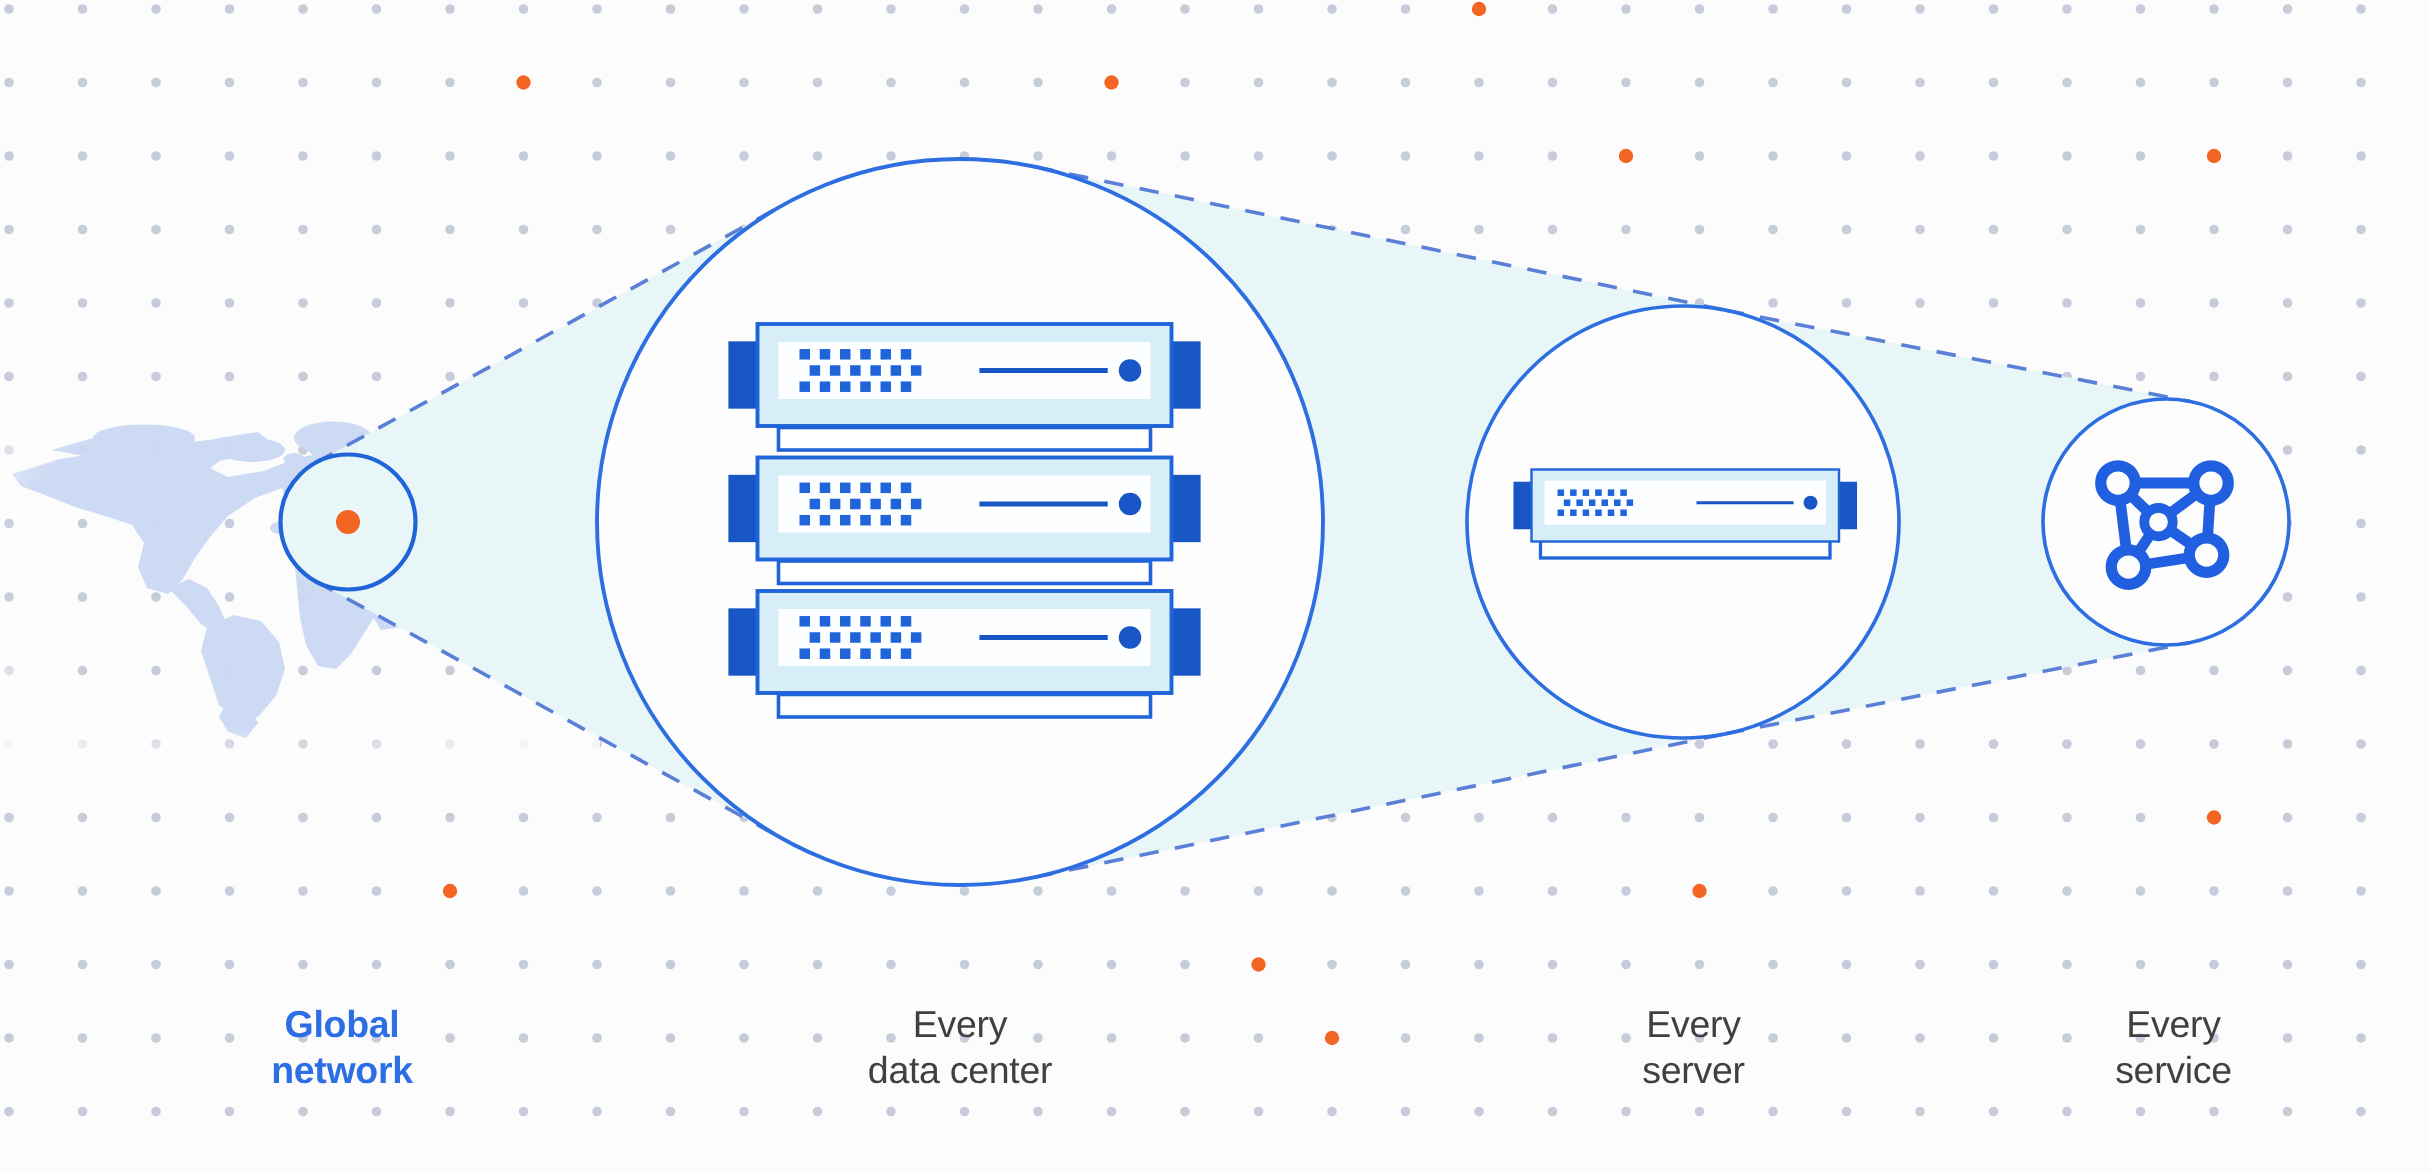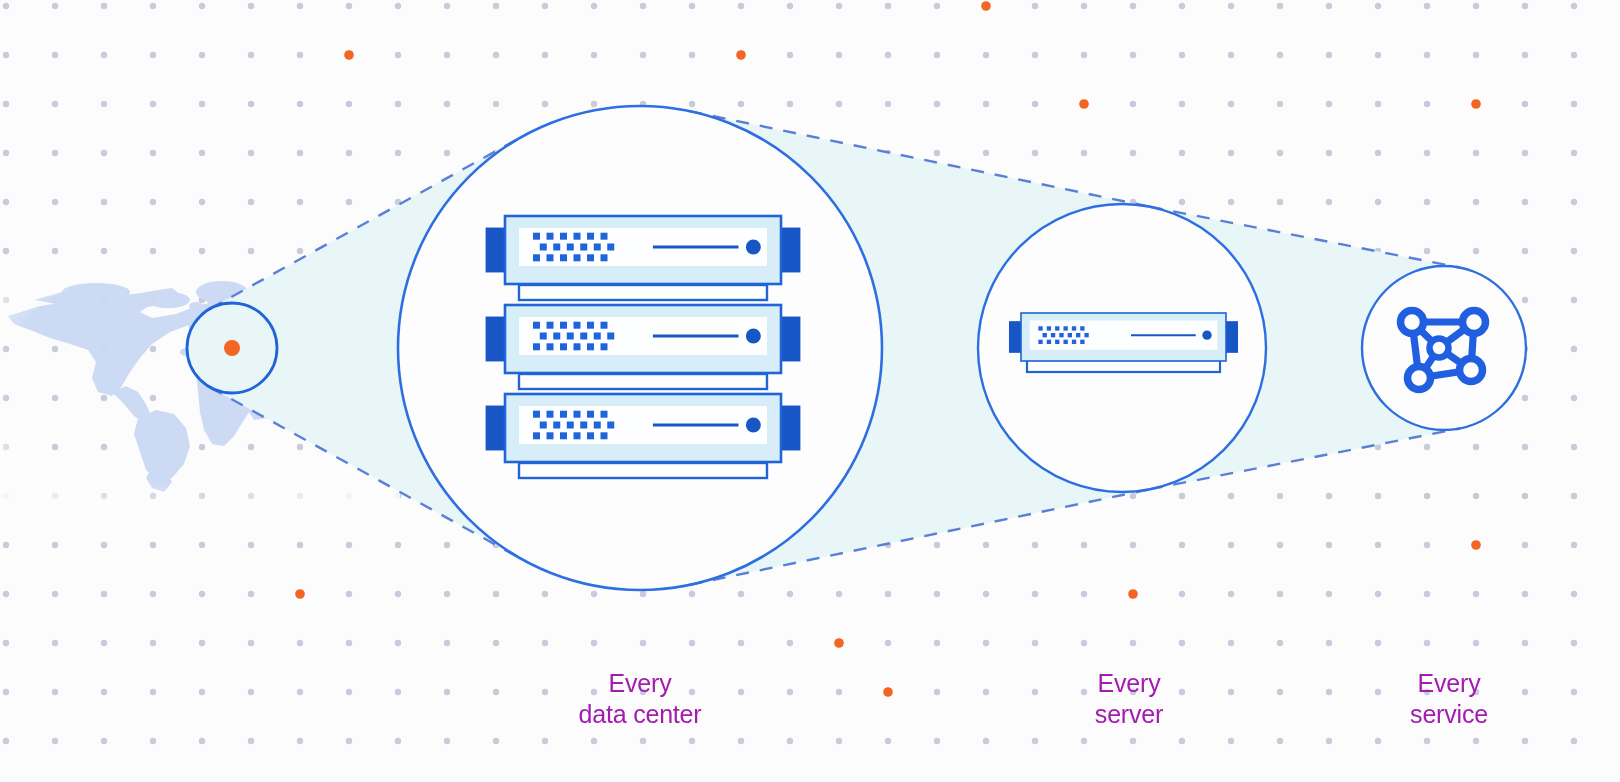--- a/index.html
+++ b/index.html
@@ -13,21 +13,21 @@
   }
   #stage{position:relative;width:1620px;height:782px;overflow:hidden;background:#FCFCFD;}
   #stage svg.layer{position:absolute;left:0;top:0;width:1620px;height:782px;display:block;}
 
   .label{
     position:absolute;
     text-align:center;
     font-size:25px;
     line-height:31px;
     font-weight:400;
-    color:#a21caf;
+    color:#404040;
     letter-spacing:-0.2px;
     white-space:pre-line;
   }
   .label.accent{color:#2C6FE4;font-weight:700;}
 </style>
 </head>
 <body>
 
 <div id="stage">
 
@@ -780,20 +780,22 @@
         <g>
           <circle cx="1412" cy="322" r="11.5" fill="#FDFDFE" stroke="#1F5FE0" stroke-width="7.5"></circle>
           <circle cx="1474" cy="322" r="11.5" fill="#FDFDFE" stroke="#1F5FE0" stroke-width="7.5"></circle>
           <circle cx="1439" cy="348" r="9.5" fill="#FDFDFE" stroke="#1F5FE0" stroke-width="6.5"></circle>
           <circle cx="1419" cy="378" r="11.5" fill="#FDFDFE" stroke="#1F5FE0" stroke-width="7.5"></circle>
           <circle cx="1471" cy="370" r="11.5" fill="#FDFDFE" stroke="#1F5FE0" stroke-width="7.5"></circle>
         </g>
       </g>
     </svg>
 
+  <div class="label accent" style="left:128px;top:668px;width:200px;">Global
+network</div>
   <div class="label" style="left:520px;top:668px;width:240px;">Every
 data center</div>
   <div class="label" style="left:1029px;top:668px;width:200px;">Every
 server</div>
   <div class="label" style="left:1349px;top:668px;width:200px;">Every
 service</div>
 
 </div>
 
 </body></html>

